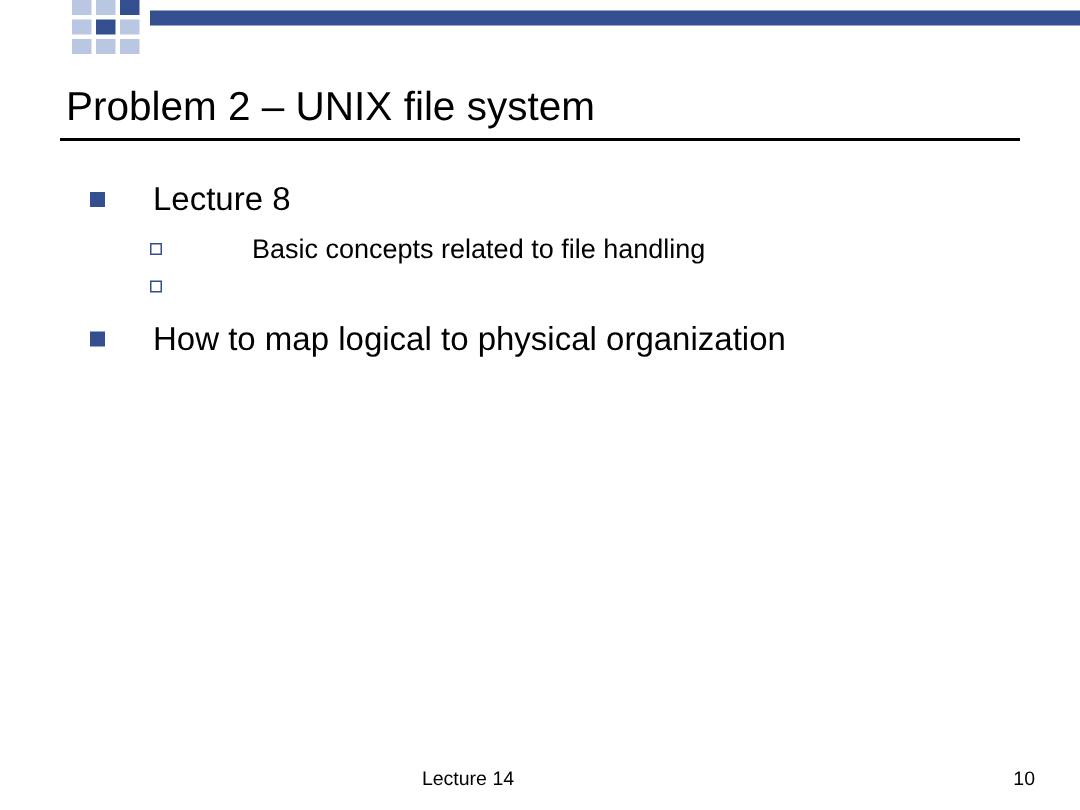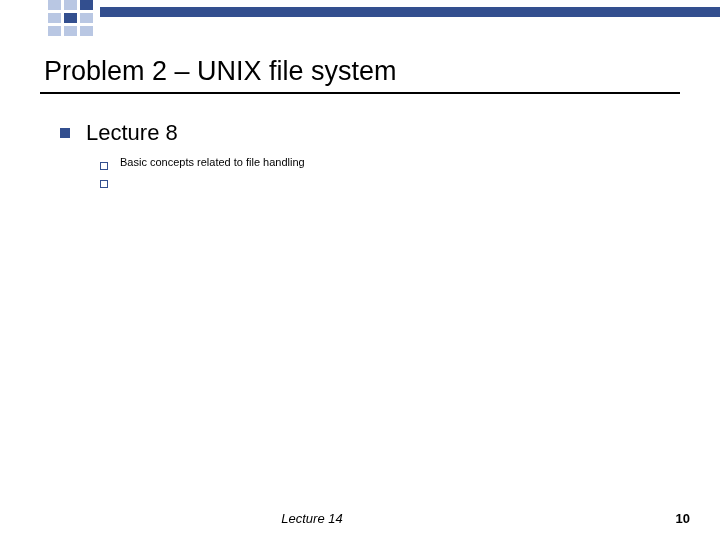--- a/index.html
+++ b/index.html
@@ -70,20 +70,21 @@
   .body {
     position: absolute;
     top: 120px;
     left: 60px;
     right: 40px;
   }
   .lvl1 {
     display: flex;
     align-items: flex-start;
     margin-bottom: 8px;
+    gap: 16px;
   }
   .lvl1 .bullet-sq {
     width: 10px;
     height: 10px;
     background: #334f8f;
     flex: 0 0 10px;
     margin-top: 8px;
     margin-right: 16px;
   }
   .lvl1 .txt {
@@ -102,37 +103,37 @@
   .lvl2 .bullet-hollow {
     width: 8px;
     height: 8px;
     box-sizing: border-box;
     border: 1.5px solid #334f8f;
     flex: 0 0 8px;
     margin-top: 6px;
     margin-right: 12px;
   }
   .lvl2 .txt {
-    font-size: 11px;
+    font-size: 18px;
+    margin-left: 48px;
   }
   .footer-center {
     position: absolute;
     bottom: 14px;
     left: 0;
     width: 624px;
     text-align: center;
     font-size: 13px;
-    font-style: italic;
   }
   .footer-right {
     position: absolute;
     bottom: 14px;
     right: 30px;
     font-size: 13px;
-    font-weight: bold;
+    font-weight: normal;
   }
 </style>
 </head>
 <body>
 
 <div class="slide">
 
   <div class="topdeco">
     <div class="grid3">
       <div></div>
@@ -160,19 +161,23 @@
     <div class="lvl2-group">
       <div class="lvl2">
         <span class="bullet-hollow"></span>
         <span class="txt">Basic concepts related to file handling</span>
       </div>
       <div class="lvl2">
         <span class="bullet-hollow"></span>
       </div>
     </div>
 
+    <div class="lvl1">
+      <span class="bullet-sq"></span>
+      <span class="txt">How to map logical to physical organization</span>
+    </div>
 
   </div>
 
   <div class="footer-center">Lecture 14</div>
   <div class="footer-right">10</div>
 
 </div>
 
 </body></html>

